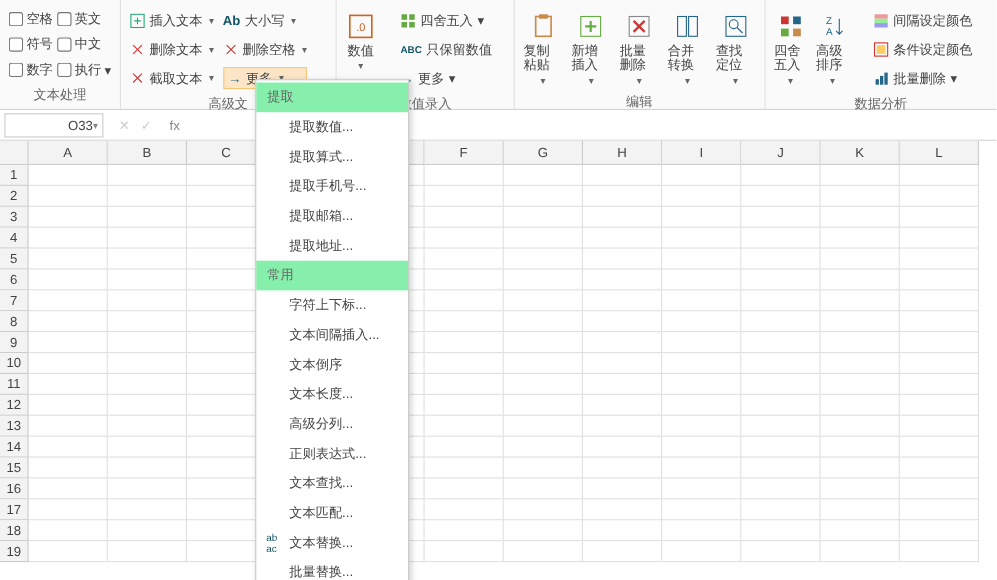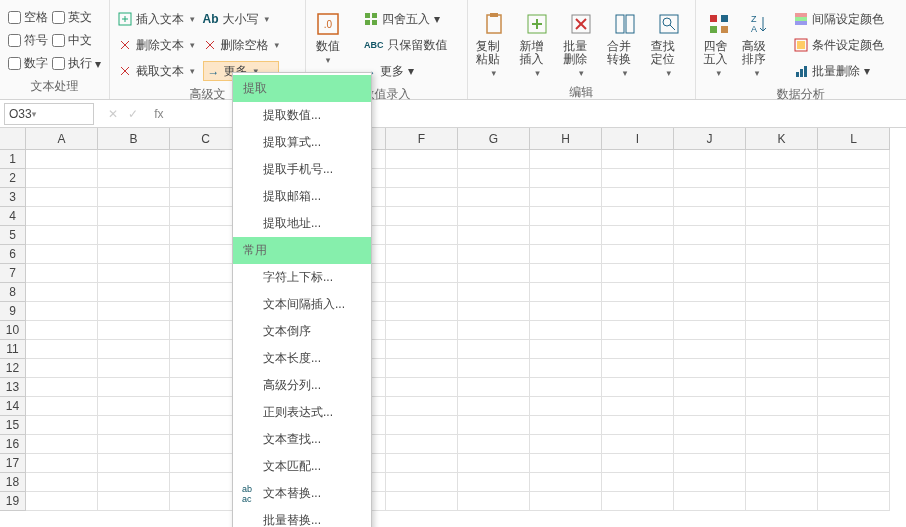--- a/index.html
+++ b/index.html
@@ -13,21 +13,21 @@
   .cbcol { display: flex; flex-direction: column; }
   .ritem { display: flex; align-items: center; gap: 4px; font-size: 12px; color: #444; white-space: nowrap; margin: 3px 2px; height: 20px; }
   .ritem .caret { font-size: 9px; color: #666; margin-left: 2px; }
   .ritem.highlight { background: #fde6c8; padding: 0 4px; border: 1px solid #f5c778; }
   .bigbtn { display: flex; flex-direction: column; align-items: center; justify-content: flex-start; width: 44px; padding: 4px 2px; font-size: 12px; color: #444; gap: 2px; }
   .bigbtn .bicon { width: 28px; height: 28px; display: flex; align-items: center; justify-content: center; }
   .bigbtn .blabel { text-align: left; line-height: 13px; }
   .bigbtn .caret { font-size: 9px; color: #666; }
   .smallitem { display: flex; align-items: center; gap: 4px; font-size: 12px; color: #444; white-space: nowrap; margin: 3px 16px; height: 20px; }
   .fbar { display: flex; align-items: center; height: 28px; border-bottom: 1px solid #d4d4d4; background: #fff; position: relative; }
-  .namebox { width: 90px; height: 22px; border: 1px solid #ccc; margin: 2px 4px; padding: 0 4px; display: flex; align-items: center; justify-content: flex-start; font-size: 12px; }
+  .namebox { width: 90px; height: 22px; border: 1px solid #ccc; margin: 2px 4px; padding: 0 4px; display: flex; align-items: center; justify-content: flex-end; font-size: 12px; }
   .namebox .caret { font-size: 9px; color: #888; }
   .fbar-btns { display: flex; gap: 10px; padding: 0 10px; color: #999; }
   .fx { color: #888; padding: 0 6px; }
   .fedit { flex: 1; height: 22px; border: none; outline: none; font-size: 12px; padding: 0 4px; }
   .grid-wrap { display: flex; height: calc(527px - 100px - 28px); position: relative; }
   .selectall { width: 26px; height: 22px; background: #f3f3f3; border-right: 1px solid #ccc; border-bottom: 1px solid #ccc; position: absolute; top: 0; left: 0; z-index: 2; }
   .colheads { display: flex; position: absolute; left: 26px; top: 0; height: 22px; }
   .colhead { width: 72px; height: 22px; background: #f3f3f3; border-right: 1px solid #ccc; border-bottom: 1px solid #ccc; text-align: center; line-height: 22px; font-size: 12px; color: #444; }
   .rowheads { position: absolute; left: 0; top: 22px; }
   .rowhead { width: 26px; height: 19px; background: #f3f3f3; border-right: 1px solid #ccc; border-bottom: 1px solid #ccc; text-align: center; line-height: 19px; font-size: 12px; color: #444; }

